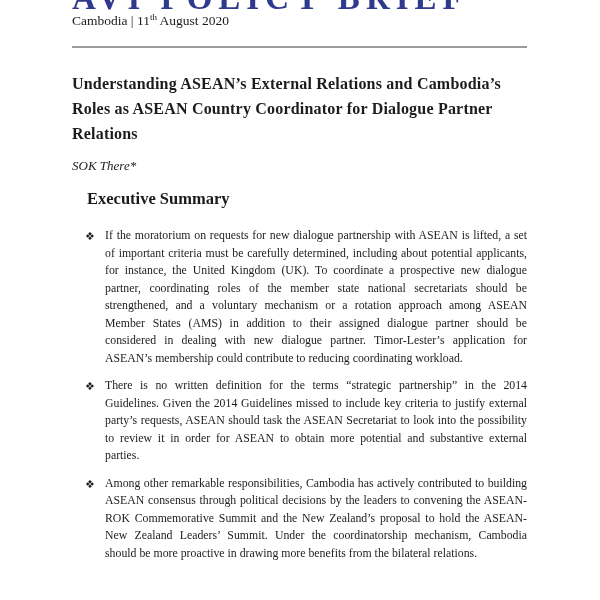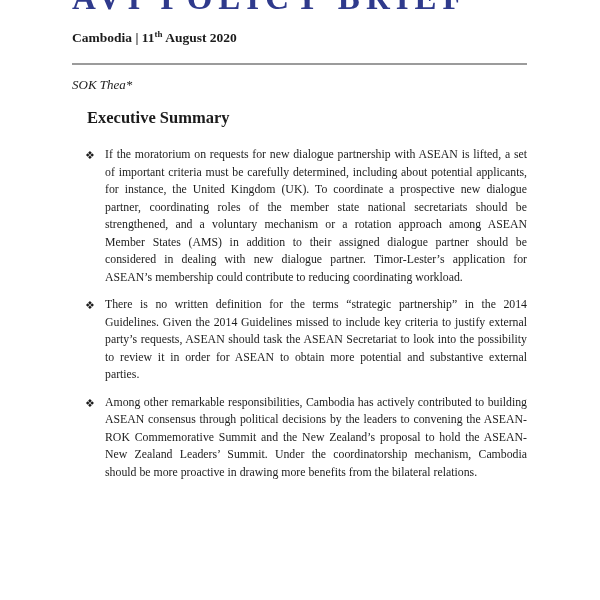--- a/index.html
+++ b/index.html
@@ -21,22 +21,22 @@
   }
   .brand {
     font-weight: bold;
     font-size: 33px;
     line-height: 0.8;
     letter-spacing: 6px;
     white-space: nowrap;
     margin-top: -15px;
   }
   .dateline {
-    margin-top: 19px;
-    font-weight: bold;
+    margin-top: 2px;
+    font-weight: normal;
     font-size: 13.5px;
     line-height: 1.15;
   }
   .dateline sup {
     font-size: 9px;
     line-height: 0;
   }
   .rule {
     margin-top: 17px;
     height: 0;
@@ -87,22 +87,23 @@
 <body>
 
 <div class="page">
 
   <div class="brand" style="color: rgb(47, 58, 140);">AVI POLICY BRIEF</div>
 
   <div class="dateline"><span>Cambodia | 11</span><sup>th</sup><span> August 2020</span></div>
 
   <div class="rule"></div>
 
+  <h1 class="title">Understanding ASEAN’s External Relations and Cambodia’s Roles as ASEAN Country Coordinator for Dialogue Partner Relations</h1>
 
-  <div class="author">SOK Thea*</div>
+  <div class="author">SOK There*</div>
 
   <h2 class="section-heading">Executive Summary</h2>
 
   <ul class="bullets">
     <li><span class="marker">❖</span><span>If the moratorium on requests for new dialogue partnership with ASEAN is lifted, a set of important criteria must be carefully determined, including about potential applicants, for instance, the United Kingdom (UK). To coordinate a prospective new dialogue partner, coordinating roles of the member state national secretariats should be strengthened, and a voluntary mechanism or a rotation approach among ASEAN Member States (AMS) in addition to their assigned dialogue partner should be considered in dealing with new dialogue partner. Timor-Lester’s application for ASEAN’s membership could contribute to reducing coordinating workload.</span></li>
     <li><span class="marker">❖</span><span>There is no written definition for the terms “strategic partnership” in the 2014 Guidelines. Given the 2014 Guidelines missed to include key criteria to justify external party’s requests, ASEAN should task the ASEAN Secretariat to look into the possibility to review it in order for ASEAN to obtain more potential and substantive external parties.</span></li>
     <li><span class="marker">❖</span><span>Among other remarkable responsibilities, Cambodia has actively contributed to building ASEAN consensus through political decisions by the leaders to convening the ASEAN-ROK Commemorative Summit and the New Zealand’s proposal to hold the ASEAN-New Zealand Leaders’ Summit. Under the coordinatorship mechanism, Cambodia should be more proactive in drawing more benefits from the bilateral relations.</span></li>
   </ul>
 
 </div>

